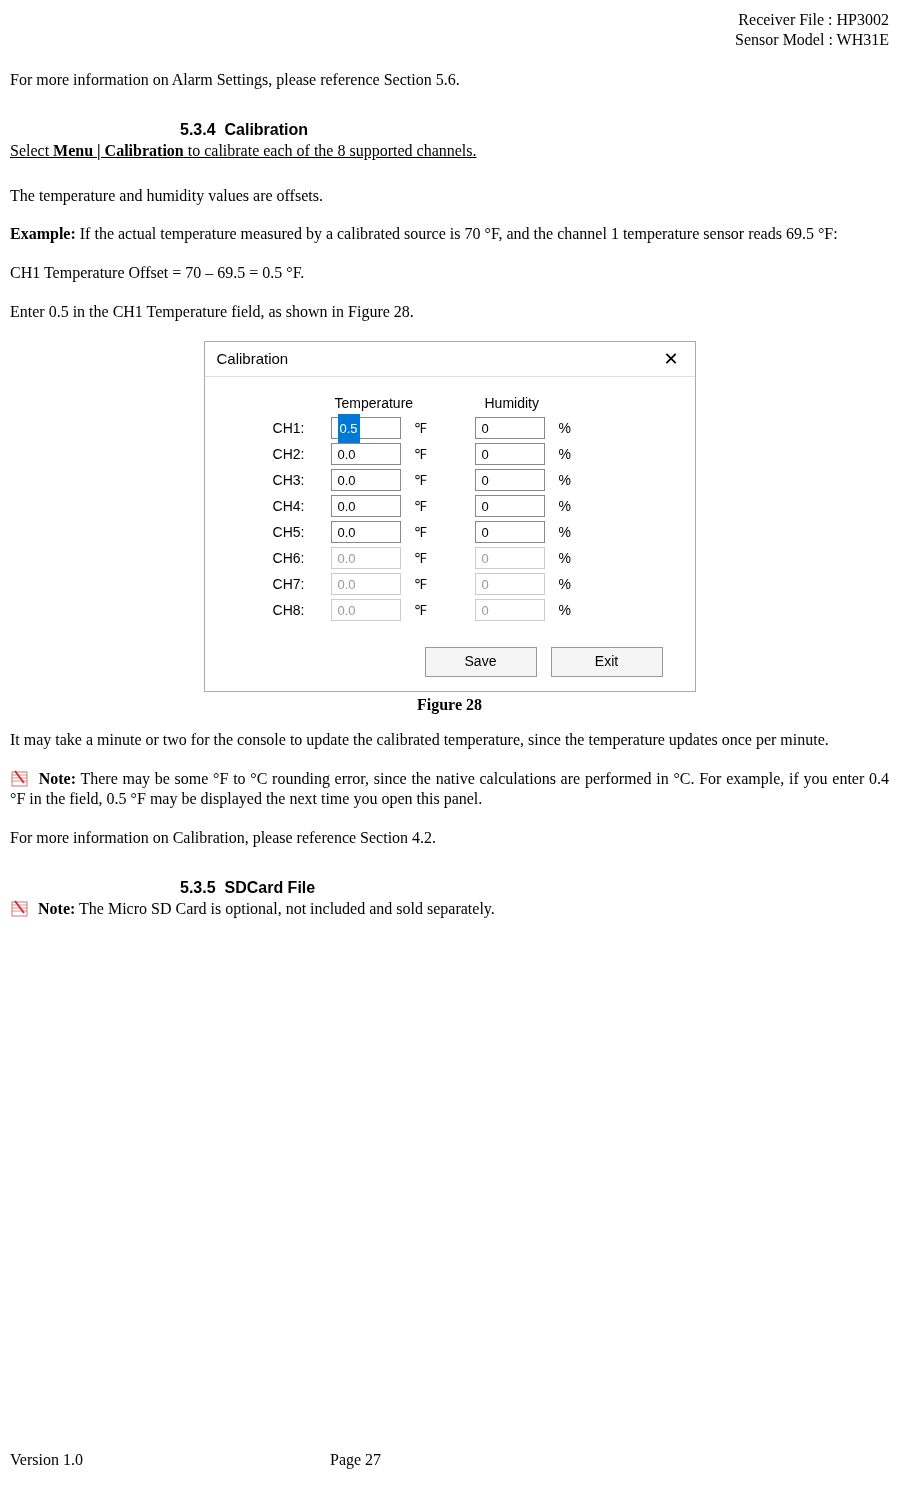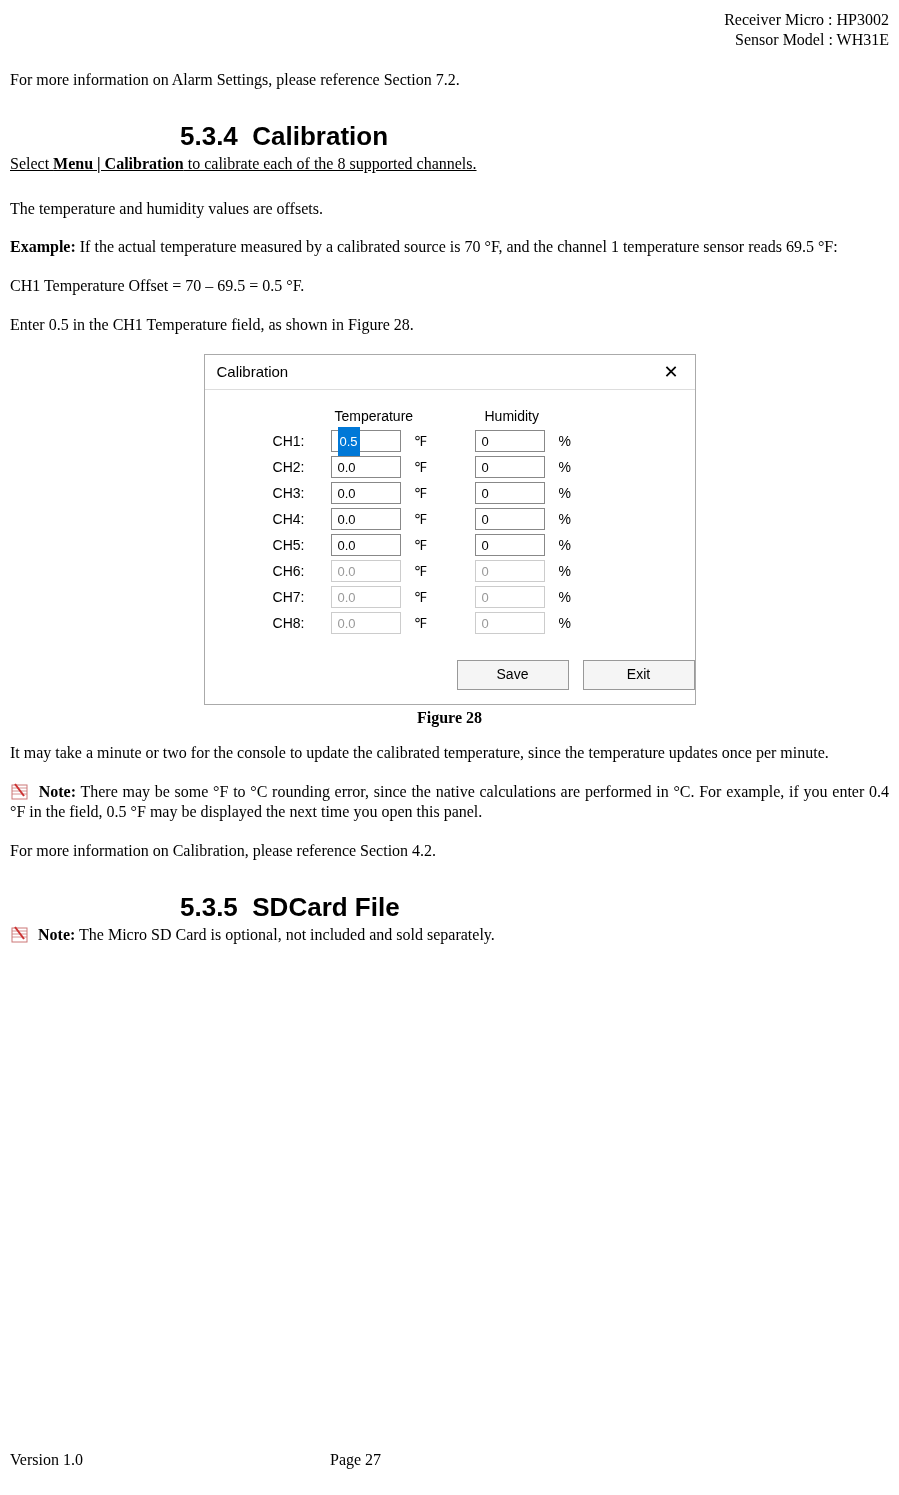--- a/index.html
+++ b/index.html
@@ -25,21 +25,21 @@
   }
   .para {
     margin: 0 0 18px 0;
     line-height: 1.3;
     text-align: justify;
   }
   .para-tight { margin-bottom: 24px; text-decoration: underline; }
   .section-heading {
     font-family: Verdana, Geneva, sans-serif;
     font-weight: bold;
-    font-size: 26px;
+    font-size: 16px;
     margin: 30px 0 2px 170px;
   }
   .bold { font-weight: bold; }
   .figure-wrap {
     text-align: center;
     margin: 0 auto 14px auto;
   }
   .dialog {
     display: inline-block;
     width: 490px;
@@ -93,21 +93,21 @@
   .row .sel {
     background: #0078d7;
     color: #fff;
     padding: 7px 2px;
   }
   .row .unit { width: 60px; padding-left: 14px; }
   .dialog-buttons {
     display: flex;
     justify-content: flex-end;
     gap: 14px;
-    padding: 22px 0 14px 18px;
+    padding: 22px 32px 14px 18px;
   }
   .btn {
     width: 110px;
     height: 28px;
     border: 1px solid #999;
     background: #f5f5f5;
     text-align: center;
     line-height: 26px;
     font-size: 14px;
   }
@@ -132,25 +132,25 @@
   }
   .footer .ver { float: left; }
   .footer .pg { position: absolute; left: 320px; }
 </style>
 </head>
 <body>
 
 <div class="page">
 
   <div class="header-right">
-    <div>Receiver Micro : HP3002</div>
+    <div>Receiver File : HP3002</div>
     <div>Sensor Model : WH31E</div>
   </div>
 
-  <p class="para">For more information on Alarm Settings, please reference Section 7.2.</p>
+  <p class="para">For more information on Alarm Settings, please reference Section 5.6.</p>
 
   <div class="section-heading">
     <span>5.3.4</span>&nbsp;&nbsp;<span>Calibration</span>
   </div>
 
   <p class="para para-tight">
     <span>Select </span><span class="bold">Menu | Calibration</span><span> to calibrate each of the 8 supported channels.</span>
   </p>
 
   <p class="para">The temperature and humidity values are offsets.</p>

